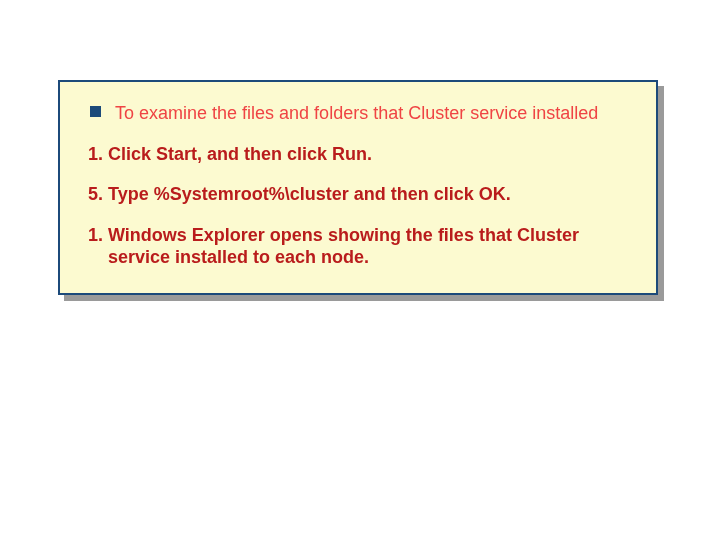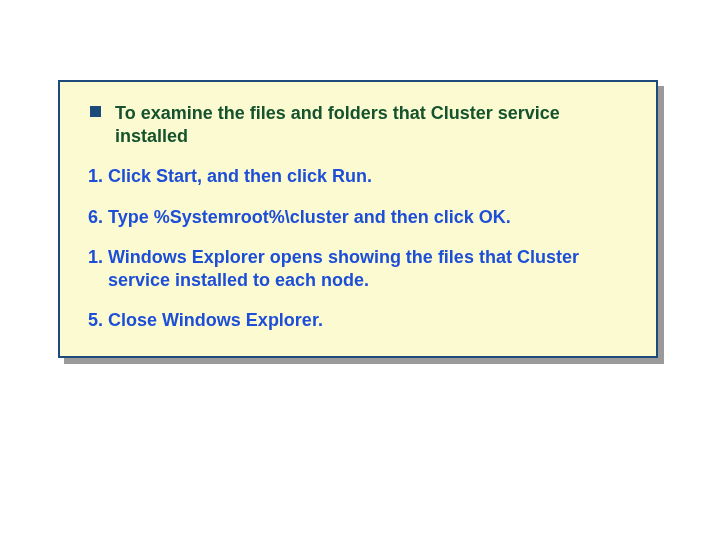--- a/index.html
+++ b/index.html
@@ -29,44 +29,43 @@
   .bullet {
     width: 11px;
     height: 11px;
     background: #1c4a7a;
     margin-top: 4px;
     margin-right: 14px;
     margin-left: 6px;
     flex: 0 0 auto;
   }
   .lead-text {
-    font-weight: bold;
+    font-weight: normal;
     font-size: 18px;
     line-height: 1.25;
-    color: #14532d;
+    color: #ef4444;
   }
   .step {
     font-weight: bold;
     font-size: 18px;
     line-height: 1.25;
-    color: #1d4ed8;
+    color: #b91c1c;
     margin: 0 0 18px 0;
     padding-left: 24px;
     text-indent: -20px;
   }
   .step:last-child { margin-bottom: 4px; }
 </style>
 </head>
 <body>
 
 <div class="slide-box">
 
   <div class="lead-row">
     <div class="bullet"></div>
     <div class="lead-text">To examine the files and folders that Cluster service installed</div>
   </div>
 
   <p class="step">1. Click Start, and then click Run.</p>
-  <p class="step">6. Type %Systemroot%\cluster and then click OK.</p>
+  <p class="step">5. Type %Systemroot%\cluster and then click OK.</p>
   <p class="step">1. Windows Explorer opens showing the files that Cluster service installed to each node.</p>
-  <p class="step">5. Close Windows Explorer.</p>
 
 </div>
 
 </body></html>

